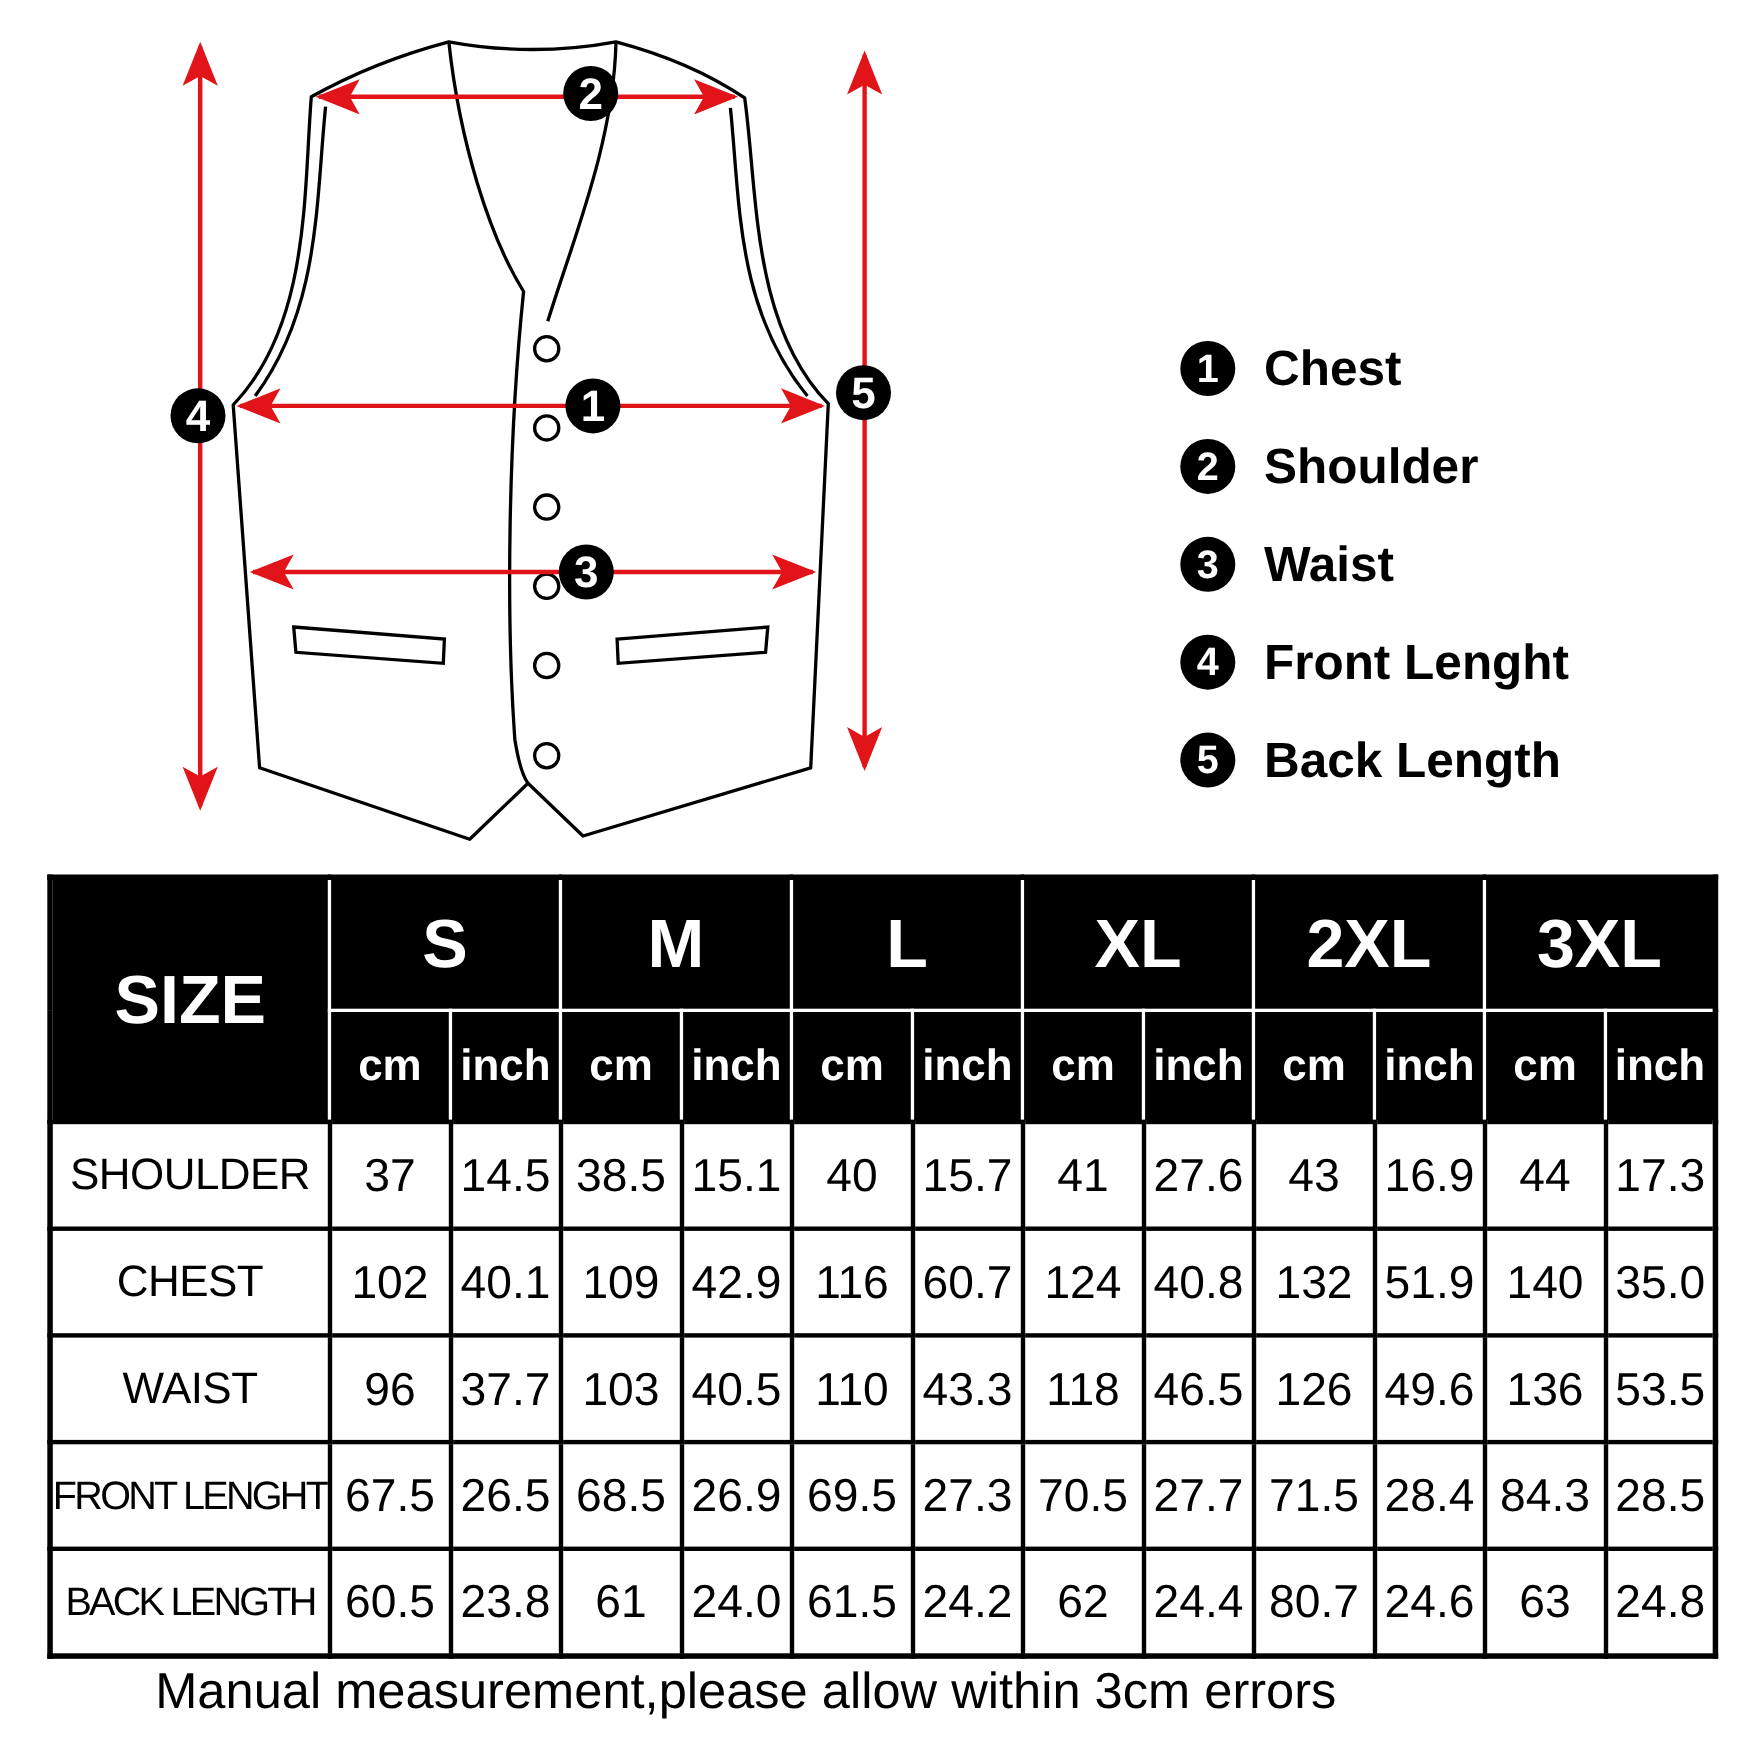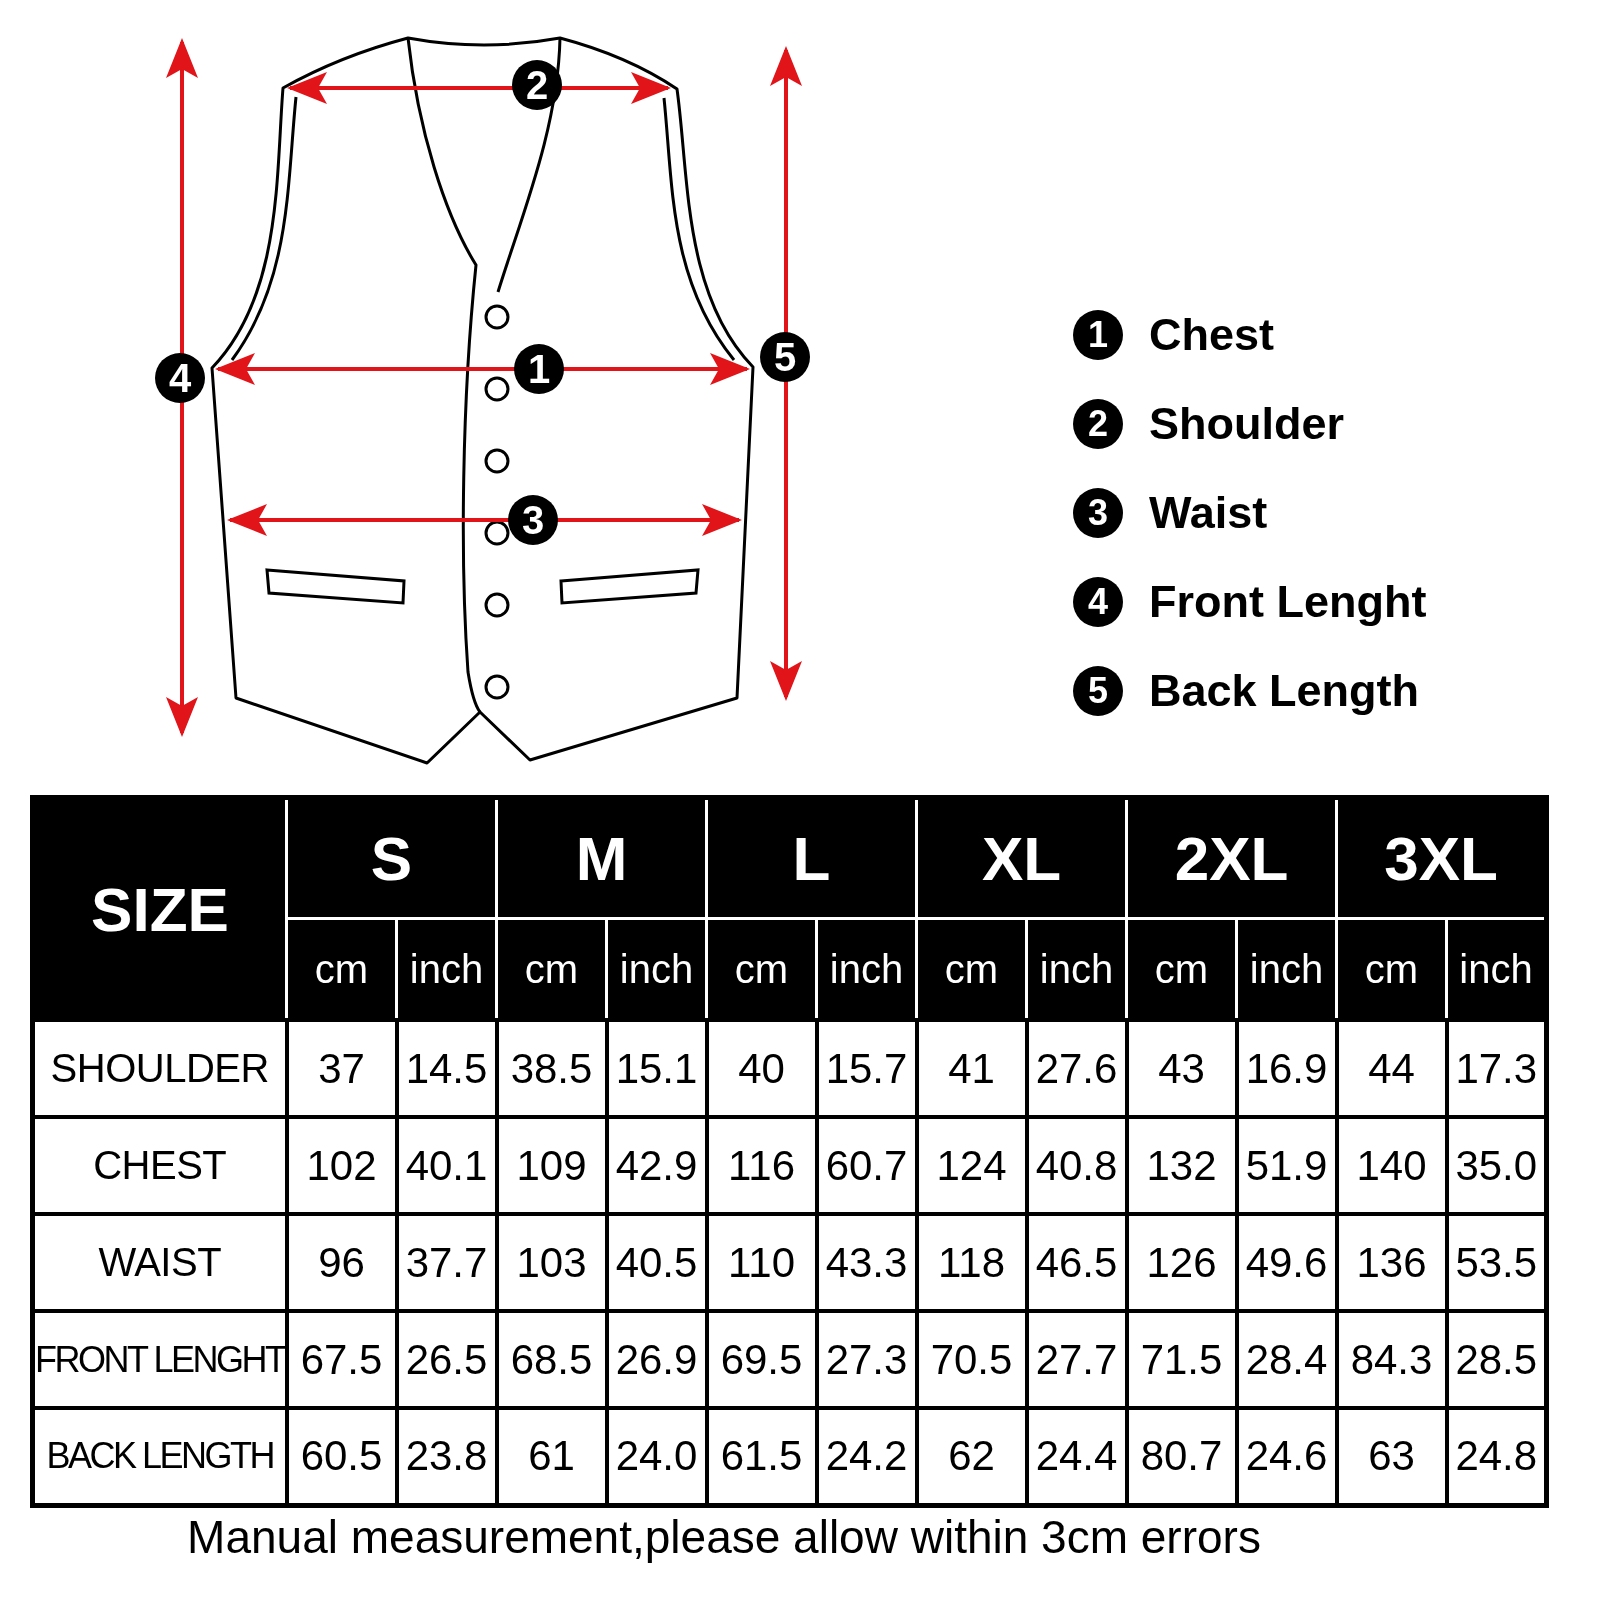--- a/index.html
+++ b/index.html
@@ -12,37 +12,37 @@
   .legend{position:absolute;left:1073px;top:310px;}
   .legend-row{display:flex;align-items:center;height:50px;margin-bottom:39px;}
   .legend-badge{
     width:50px;height:50px;border-radius:50%;background:#000;color:#fff;
     display:flex;align-items:center;justify-content:center;
     font-size:36px;font-weight:bold;flex:0 0 auto;
   }
   .legend-label{margin-left:26px;font-size:45px;font-weight:bold;white-space:nowrap;}
   
   table.size-table{
-    position:absolute;left:30px;top:795px;width:1514px;
+    position:absolute;left:43px;top:795px;width:1514px;
     border-collapse:collapse;table-layout:fixed;border:5px solid #000;
   }
   .size-table th,.size-table td{padding:0;text-align:center;vertical-align:middle;overflow:hidden;white-space:nowrap;}
   .hdr{background:#000;color:#fff;border:3px solid #fff;}
   th.corner{font-size:58px;font-weight:bold;}
   tr.size-row th{height:117px;font-size:62px;font-weight:bold;}
-  tr.unit-row th{height:98px;font-size:40px;font-weight:normal;}
+  tr.unit-row th{height:98px;font-size:40px;font-weight:bold;}
   .size-table tbody tr{height:97px;}
   .size-table tbody th,.size-table tbody td{border:4px solid #000;background:#fff;}
   th.row-label{font-size:40px;font-weight:normal;letter-spacing:-0.5px;}
   th.row-label.tight{font-size:36px;letter-spacing:-2.5px;}
   td.val{font-size:42px;}
   
   .footer-note{
     position:absolute;left:0;top:1510px;width:1356px;text-align:center;
-    font-size:46px;font-weight:normal;padding-left:46px;
+    font-size:46px;font-weight:normal;
   }
 </style>
 </head>
 <body>
 
 <svg class="diagram-svg" width="880" height="780" viewBox="0 0 880 780">
 
   <path d="M 283,88 Q 340,56 408,38 Q 484,52 560,38 Q 628,56 677,89
            C 689,175 683,295 753,367
            L 737,698 L 530,760 L 480,712 L 427,763 L 236,698 L 212,368

